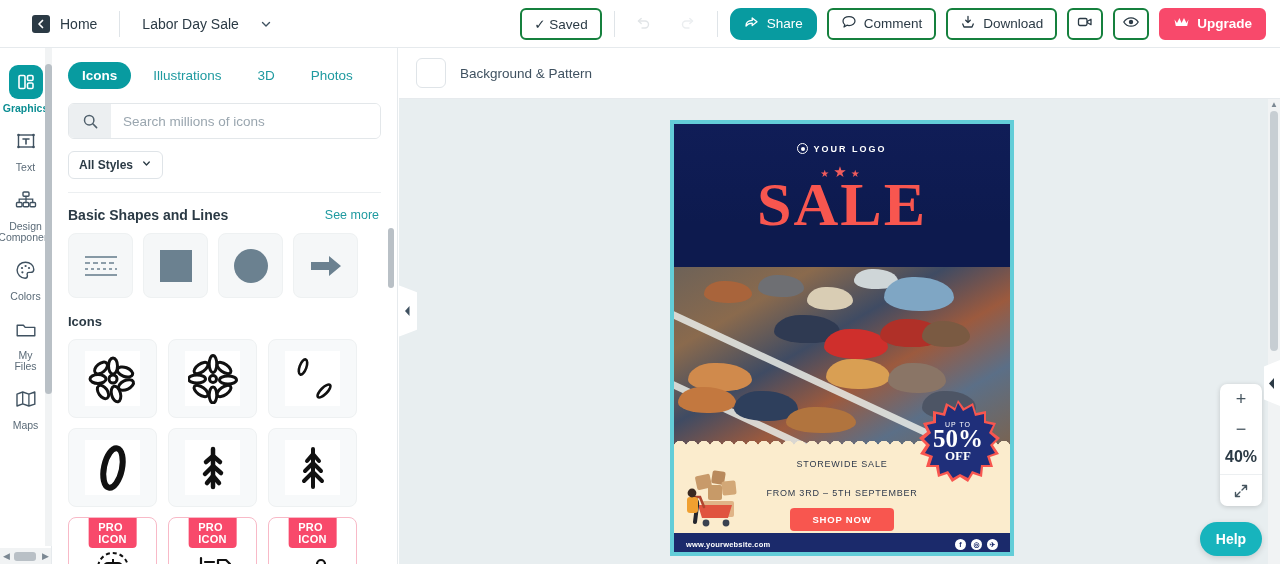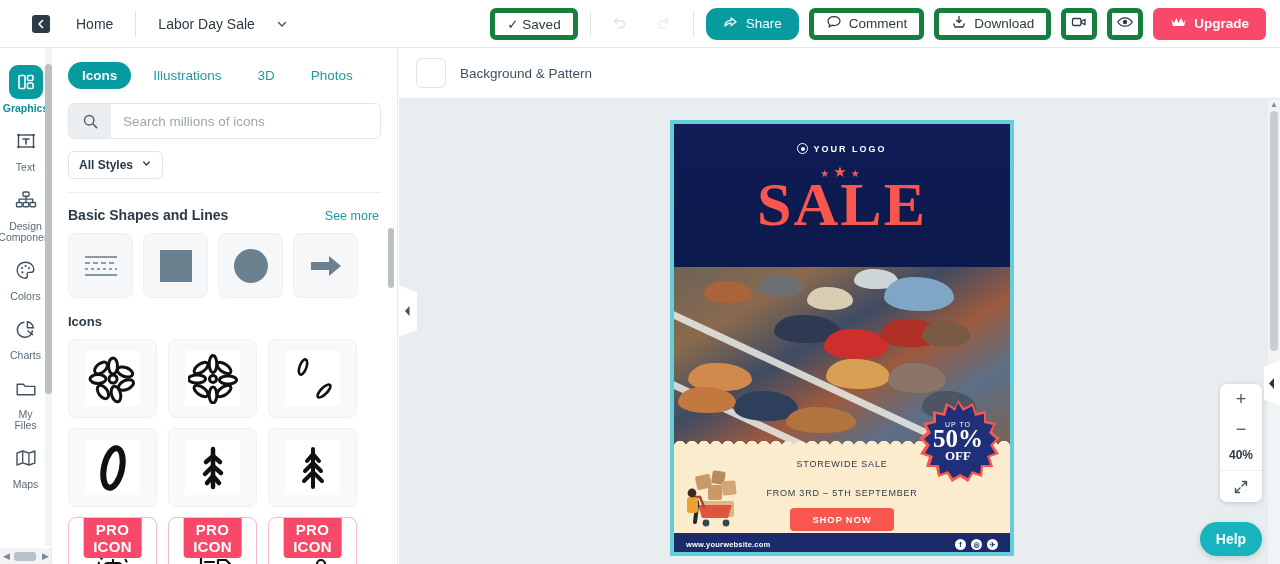--- a/index.html
+++ b/index.html
@@ -10,36 +10,36 @@
   }
   .app { position: relative; width: 1280px; height: 564px; }
 
   
   .topbar {
     position: absolute; top: 0; left: 0; width: 1280px; height: 48px;
     background: #fff; border-bottom: 1px solid #e6eaed;
     display: flex; align-items: center;
   }
   .home-btn {
-    display: flex; align-items: center; gap: 26px;
+    display: flex; align-items: center; gap: 10px;
     margin-left: 32px; cursor: pointer; justify-content: center;
   }
   .home-sq {
     width: 18px; height: 18px; border-radius: 3px; background: #2b3a45;
     display: flex; align-items: center; justify-content: center;
   }
   .home-sq svg { display: block; }
   .home-label { font-size: 14px; color: #2b3a45; font-weight: 500; }
   .tb-div { width: 1px; height: 26px; background: #dfe4e8; margin: 0 22px; }
   .doc-title { font-size: 14px; color: #2b3a45; font-weight: 500; cursor: pointer; }
   .doc-caret { margin-left: 20px; cursor: pointer; display:flex; }
 
   .tb-right { margin-left: auto; display: flex; align-items: center; gap: 10px; padding-right: 14px; }
   .btn {
-    height: 32px; border: 5px solid #15803d; border-radius: 6px;
+    height: 32px; border: 2px solid #15803d; border-radius: 6px;
     background: #fff; display: flex; align-items: center; justify-content: center;
     gap: 7px; padding: 0 12px; font-size: 13.5px; color: #2b3a45;
     font-weight: 500; cursor: pointer; white-space: nowrap;
   }
   .btn.icon-only { width: 36px; padding: 0; }
   .btn.teal { background: #089ba0; border-color: #089ba0; color: #fff; border-radius: 11px; }
   .btn.pink { background: #f8496b; border-color: #f8496b; color: #fff; font-weight: 700; }
   .btn.ghost { border: none; background: transparent; width: 34px; padding: 0; }
   .btn.ghost.disabled { opacity: .35; cursor: default; }
   .saved-btn { font-size: 13.5px; }
@@ -103,21 +103,21 @@
   }
   .search-in::placeholder { color: #9aa6af; }
   .styles-btn {
     margin-top: 12px; display: inline-flex; align-items: center; gap: 8px;
     height: 28px; padding: 0 10px; border: 1px solid #dfe4e8; border-radius: 6px;
     font-size: 12px; font-weight: 600; color: #2b3a45; cursor: pointer; background: #fff;
   }
   .panel-sep { margin-top: 13px; border-top: 1px solid #eceff1; }
 
   .sec-head {
-    display: flex; align-items: flex-end; justify-content: space-between;
+    display: flex; align-items: center; justify-content: space-between;
     padding: 14px 18px 0 16px;
   }
   .sec-title { font-size: 14px; font-weight: 700; color: #2b3a45; }
   .sec-more { font-size: 12.5px; color: #1f9aa0; cursor: pointer; }
   .sec-title2 { font-size: 13px; font-weight: 600; color: #2b3a45; padding: 16px 16px 0; }
 
   .grid4 { display: flex; gap: 10px; padding: 10px 16px 0; }
   .cell4 {
     width: 65px; height: 65px; background: #f5f7f8; border: 1px solid #eef1f2;
     border-radius: 8px; display: flex; align-items: center; justify-content: center;
@@ -126,22 +126,22 @@
   .grid3 { display: flex; gap: 11px; padding: 10px 16px 0; }
   .cell3 {
     width: 89px; height: 79px; background: #f7f9fa; border: 1px solid #eef1f2;
     border-radius: 8px; display: flex; align-items: center; justify-content: center;
     cursor: pointer; position: relative; overflow: hidden;
   }
   .cell3 .thumb { width: 55px; height: 55px; background: #fff; display:flex; align-items:center; justify-content:center;}
   .cell3.pro { background: #fff; border-color: #f8b9c7; }
   .pro-tag {
     position: absolute; top: 0; left: 50%; transform: translateX(-50%);
-    background: #f8496b; color: #fff; font-size: 15px; font-weight: 700;
-    padding: 3px 10px; border-radius: 0 0 4px 4px; letter-spacing: .3px; z-index: 2; text-align: center;
+    background: #f8496b; color: #fff; font-size: 11px; font-weight: 700;
+    padding: 3px 10px; border-radius: 0 0 4px 4px; letter-spacing: .3px; z-index: 2;
   }
   .panel-sb { position: absolute; top: 180px; right: 3px; width: 6px; height: 60px; background: #b9c0c6; border-radius: 4px; }
 
   .collapse-tab {
     position: absolute; left: 398px; top: 285px; width: 19px; height: 52px;
     background: #fff; border-radius: 0 0 0 0;
     clip-path: polygon(0 0, 100% 14%, 100% 86%, 0 100%);
     display: flex; align-items: center; justify-content: center;
     color: #3f5160; cursor: pointer; z-index: 12;
     box-shadow: 1px 0 3px rgba(0,0,0,.07);
@@ -246,21 +246,21 @@
   .badge .off { font-size: 13px; font-weight: 700; line-height: 13px; margin-top:-2px;}
 
   
   .zoomw {
     position: absolute; right: 18px; top: 336px; width: 42px;
     background: #fff; border-radius: 7px; box-shadow: 0 1px 5px rgba(0,0,0,.17);
     display: flex; flex-direction: column; align-items: center; z-index: 9;
   }
   .zoomw .z { height: 30px; width: 100%; display: flex; align-items: center; justify-content: center;
     font-size: 18px; color: #46555f; cursor: pointer; }
-  .zoomw .zpct { font-size: 12px; font-weight: 700; color: #2b3a45; padding: 4px 0 8px; cursor: default;}
+  .zoomw .zpct { font-size: 16px; font-weight: 700; color: #2b3a45; padding: 4px 0 8px; cursor: default;}
   .zoomw .zfit { width: 100%; height: 32px; border-top: 1px solid #eceff1;
     display: flex; align-items: center; justify-content: center; color: #46555f; cursor: pointer; }
 
   .right-tab {
     position: absolute; right: 0; top: 312px; width: 16px; height: 46px;
     background: #fff; clip-path: polygon(100% 0, 0 14%, 0 86%, 100% 100%);
     display: flex; align-items: center; justify-content: center; color: #3f5160; cursor: pointer; z-index: 10;
   }
   .help-btn {
     position: absolute; right: 18px; bottom: 8px; width: 62px; height: 34px;
@@ -404,30 +404,20 @@
       <span class="rail-ico">
         <svg width="21" height="21" viewBox="0 0 21 21">
             <path d="M10.5 2.2c4.6 0 8.3 3.2 8.3 7.2 0 2.3-1.9 3-3.3 3h-1.6c-1.1 0-1.8.8-1.8 1.7 0 .6.3 1 .3 1.6 0 1.4-1 2.5-2.3 2.5-4.4 0-8-3.8-8-8.3S6 2.2 10.5 2.2z" stroke="currentColor" stroke-width="1.4" fill="none"></path>
             <circle cx="7" cy="8" r="1.1" fill="currentColor"></circle>
             <circle cx="10.6" cy="6" r="1.1" fill="currentColor"></circle>
             <circle cx="14" cy="8" r="1.1" fill="currentColor"></circle>
             <circle cx="7.4" cy="12.3" r="1.1" fill="currentColor"></circle>
           </svg>
       </span>
       <span class="rail-lb">Colors</span>
-    </div>
-    <div class="rail-item">
-      <span class="rail-ico">
-        <svg width="21" height="21" viewBox="0 0 21 21">
-            <path d="M9.3 3.2a7.6 7.6 0 1 0 8.2 8.2" stroke="currentColor" stroke-width="1.5" fill="none"></path>
-            <path d="M12.4 2.8a7.6 7.6 0 0 1 6 6h-6z" stroke="currentColor" stroke-width="1.4" fill="none"></path>
-            <path d="M12.4 11.5 18 16" stroke="currentColor" stroke-width="1.4"></path>
-          </svg>
-      </span>
-      <span class="rail-lb">Charts</span>
     </div>
     <div class="rail-item">
       <span class="rail-ico">
         <svg width="22" height="19" viewBox="0 0 22 19">
             <path d="M2.2 5.2h6.2l1.8 2.2h9.6v8.4H2.2z" stroke="currentColor" stroke-width="1.4" fill="none" stroke-linejoin="round"></path>
           </svg>
       </span>
       <span class="rail-lb" style="white-space:pre-line">My
 Files</span>
     </div>

